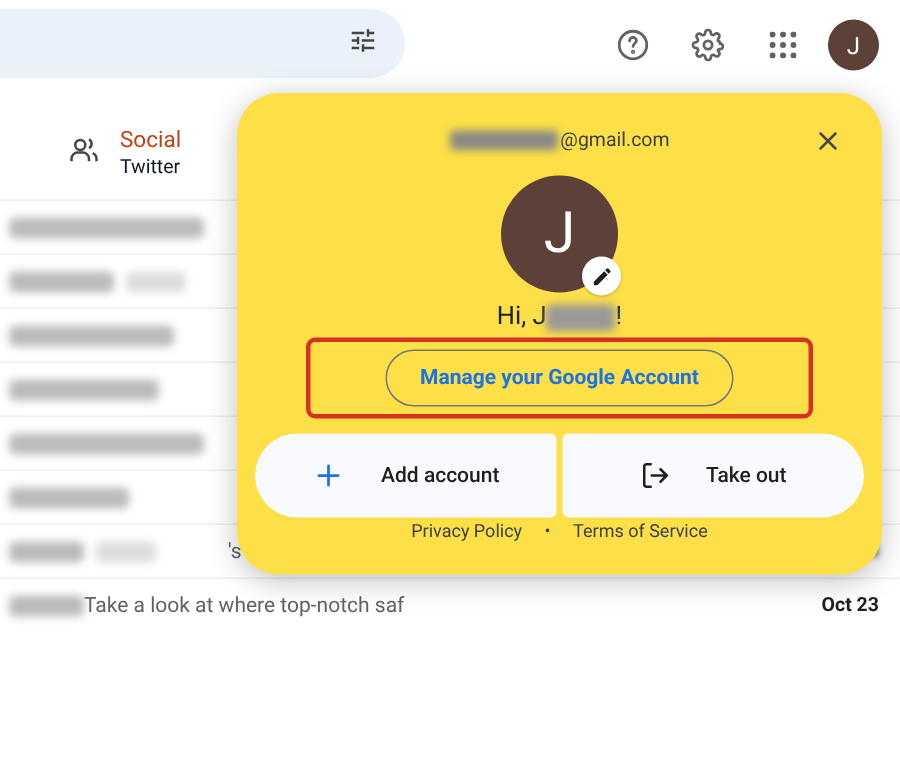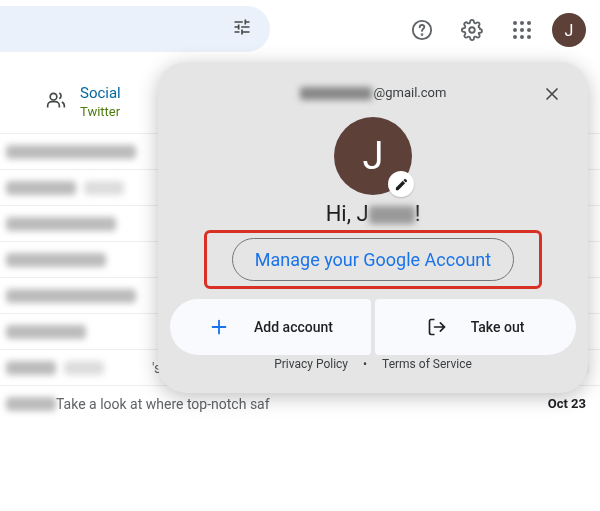--- a/index.html
+++ b/index.html
@@ -66,25 +66,25 @@
       overflow: hidden;
     }
     .tab-hdr {
       display: flex;
       align-items: center;
       gap: 14px;
       padding: 6px 0 14px 46px;
     }
     .tab-title {
       font-size: 15px;
-      color: #0369a1;
+      color: #c2410c;
     }
     .tab-sub {
       font-size: 13px;
-      color: #4d7c0f;
+      color: #0f172a;
       margin-top: 2px;
     }
     .fake-row {
       height: 36px;
       border-top: 1px solid #eee;
       display: flex;
       align-items: center;
       padding-left: 6px;
       gap: 8px;
     }
@@ -117,21 +117,21 @@
       right: 14px;
       font-size: 13px;
       font-weight: 700;
       color: #202124;
     }
     .popover {
       position: absolute;
       top: 62px;
       right: 12px;
       width: 430px;
-      background: #e5e5e5;
+      background: #fde047;
       border-radius: 28px;
       box-shadow: 0 4px 20px rgba(0,0,0,0.25);
       padding: 8px;
     }
     .pop-head {
       position: relative;
       text-align: center;
       padding: 12px 0 4px;
     }
     .email-txt {
@@ -187,21 +187,21 @@
       background: #fff;
       border-radius: 50%;
       display: flex;
       align-items: center;
       justify-content: center;
       cursor: pointer;
       box-shadow: 0 1px 2px rgba(0,0,0,0.2);
     }
     .greeting {
       text-align: center;
-      font-size: 22px;
+      font-size: 17px;
       color: #1f1f1f;
       font-weight: 400;
       margin: 6px 0 12px;
     }
     .name-blur {
       display: inline-block;
       width: 46px;
       height: 18px;
       background: #999;
       filter: blur(3px);
@@ -221,22 +221,22 @@
       top: -8px;
       bottom: -8px;
       left: 18px;
       right: 18px;
       pointer-events: none;
     }
     .manage-btn {
       border: 1px solid #747775;
       background: transparent;
       color: #1a73e8;
-      font-size: 18px;
-      font-weight: 400;
+      font-size: 14px;
+      font-weight: 700;
       padding: 10px 22px;
       border-radius: 22px;
       cursor: pointer;
     }
     .action-row {
       display: flex;
       gap: 4px;
       padding: 0 4px;
     }
     .action-btn {

